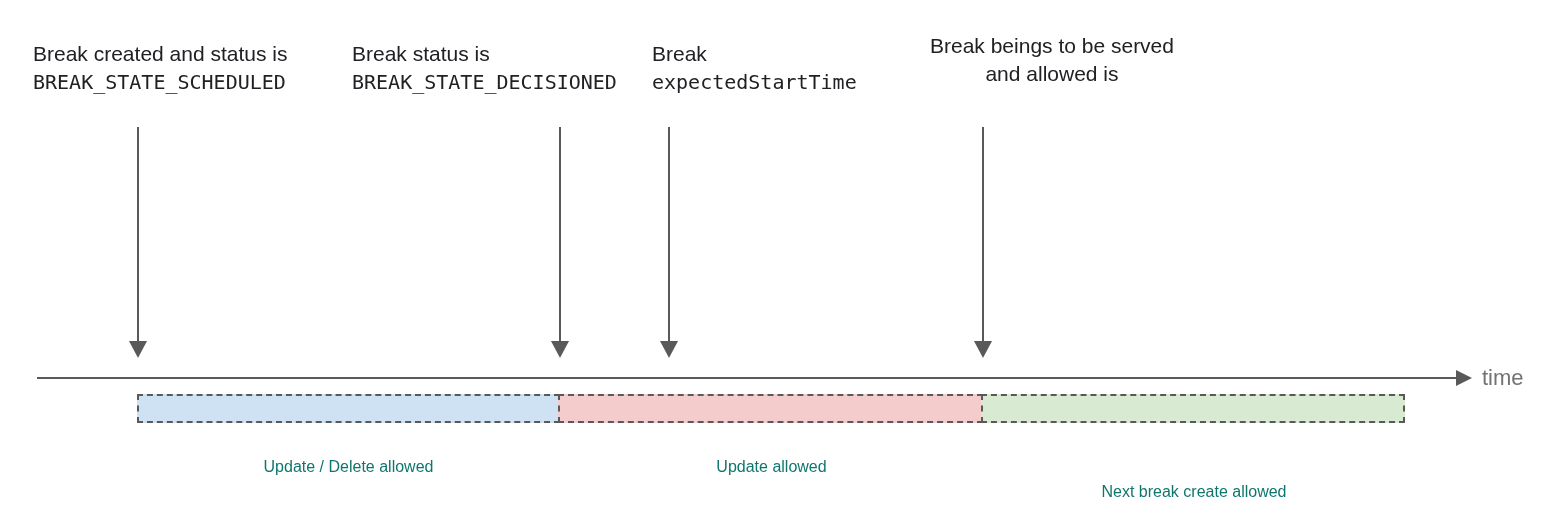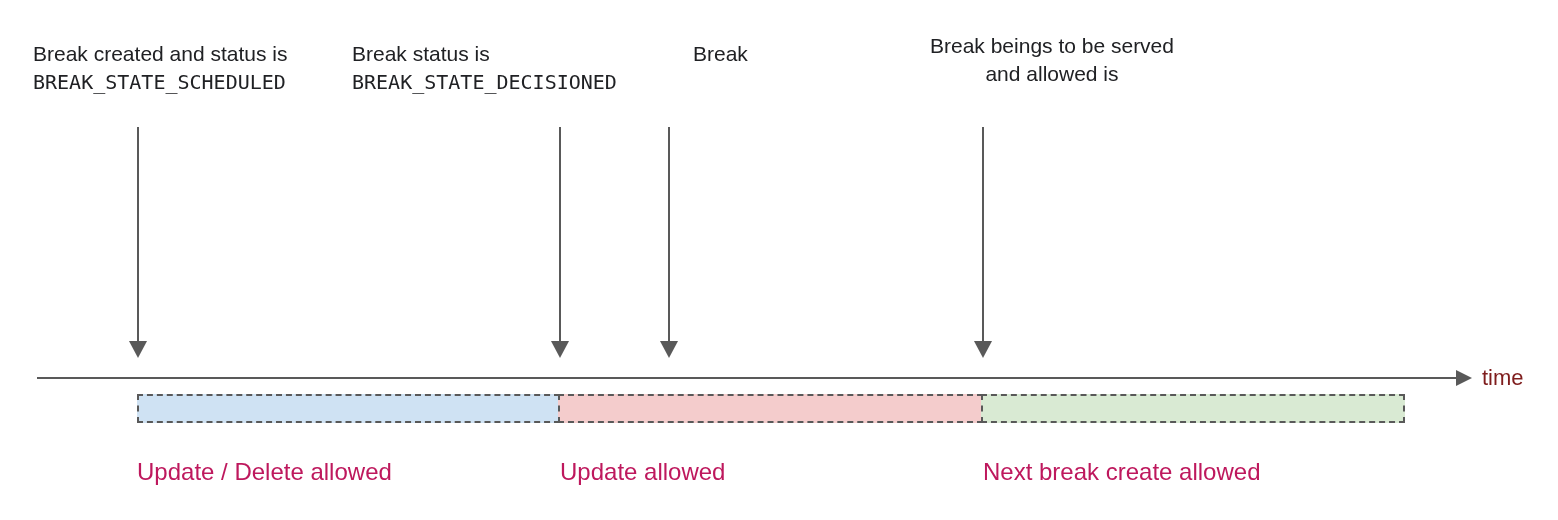--- a/index.html
+++ b/index.html
@@ -23,21 +23,21 @@
     line-height: 28px;
     font-size: 21px;
     white-space: nowrap;
   }
   .ann-code {
     font-family: "DejaVu Sans Mono", monospace;
     font-size: 20px;
   }
   .annotation.a1 { left: 33px;  top: 40px; }
   .annotation.a2 { left: 352px; top: 40px; }
-  .annotation.a3 { left: 693px; top: 40px; }
+  .annotation.a3 { left: 652px; top: 40px; }
   .annotation.a4 { left: 930px; top: 32px; text-align: center; }
 
   
   .v-arrow {
     position: absolute;
     top: 127px;
     height: 231px;
     width: 18px;
     margin-left: -9px; 
   }
@@ -81,64 +81,65 @@
     height: 0;
     border-top: 8px solid transparent;
     border-bottom: 8px solid transparent;
     border-left: 16px solid #595959;
   }
   .timeline-label {
     position: absolute;
     left: 1482px;
     top: 365px;
     font-size: 22px;
-    color: #7f1d1d;
+    color: #737373;
   }
 
   
   .segment {
     position: absolute;
     top: 394px;
     height: 29px;
     box-sizing: border-box;
     border: 2px dashed #595959;
   }
   .segment.s1 { left: 137px; width: 423px; }
   .segment.s2 { left: 558px; width: 425px; } 
   .segment.s3 { left: 981px; width: 424px; }
 
   
   .seg-label {
     position: absolute;
     top: 458px;
-    font-size: 24px;
-    text-align: left;
-    color: #be185d;
+    font-size: 16px;
+    text-align: center;
+    color: #0f766e;
   }
   .seg-label.l1 { left: 137px; width: 423px; }
   .seg-label.l2 { left: 560px; width: 423px; }
-  .seg-label.l3 { left: 983px; width: 422px; }
+  .seg-label.l3 { left: 983px; width: 422px; margin-top: 25px; }
 </style>
 </head>
 <body>
 
 <div class="canvas">
 
   <div class="annotation a2">
     <div class="ann-line">Break status is</div>
     <div class="ann-code">BREAK_STATE_DECISIONED</div>
   </div>
 
   <div class="annotation a1">
     <div class="ann-line">Break created and status is</div>
     <div class="ann-code">BREAK_STATE_SCHEDULED</div>
   </div>
 
   <div class="annotation a3">
     <div class="ann-line">Break</div>
+    <div class="ann-code">expectedStartTime</div>
   </div>
 
   <div class="annotation a4">
     <div class="ann-line">Break beings to be served</div>
     <div class="ann-line">and allowed is</div>
   </div>
 
   <div class="v-arrow p1">
     <div class="shaft"></div>
     <div class="head"></div>

